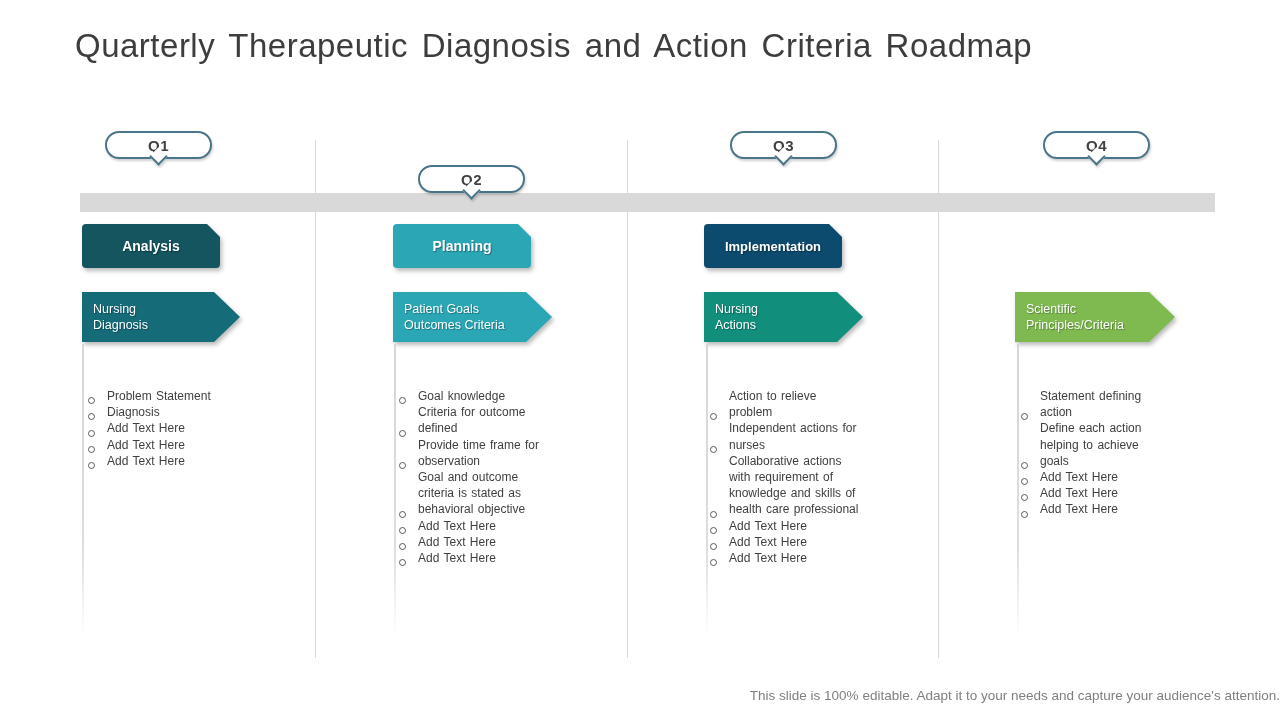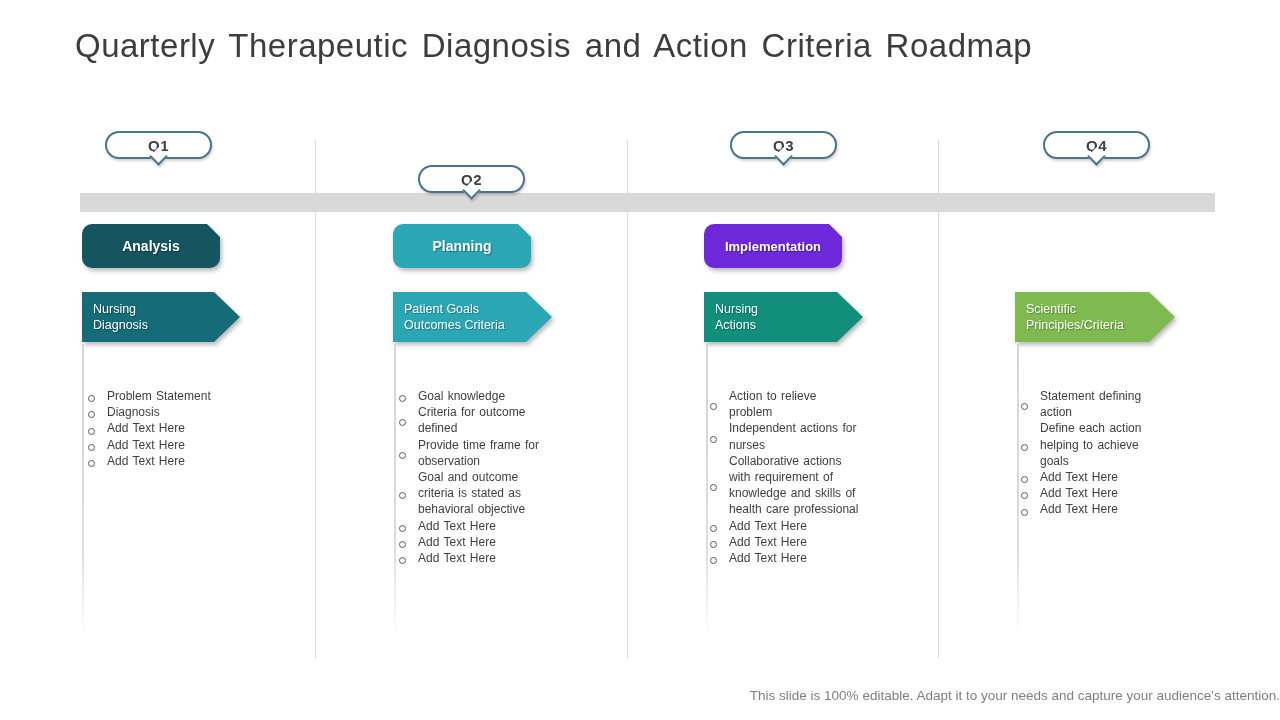--- a/index.html
+++ b/index.html
@@ -31,41 +31,41 @@
     font-size:15px; font-weight:bold; color:#404040; letter-spacing:0.5px;
   }
   .qtab .tail {
     position:absolute; left:50%; top:17px; width:13px; height:13px;
     margin-left:-7px; background:#ffffff; transform:rotate(45deg);
     border-right:2px solid #4a7489; border-bottom:2px solid #4a7489;
   }
   .shadow-wrap { position:absolute; filter:drop-shadow(2px 3px 2px rgba(60,60,60,0.35)); }
   .phase-box {
     width:138px; height:44px;
-    border-radius:10px;
+    border-radius:4px;
     clip-path:polygon(0 0, calc(100% - 13px) 0, 100% 13px, 100% 100%, 0 100%);
     display:flex; align-items:center; justify-content:center;
     color:#ffffff; font-weight:bold; font-size:14px;
     text-shadow:1px 1px 1px rgba(0,0,0,0.35);
   }
   .phase-box.small-text { font-size:13px; }
   .arrow {
     height:50px;
     clip-path:polygon(0 0, calc(100% - 26px) 0, 100% 50%, calc(100% - 26px) 100%, 0 100%);
     display:flex; flex-direction:column; justify-content:center;
     color:#ffffff; font-size:12.5px; line-height:1.3; font-weight:400;
     padding-left:11px; text-shadow:1px 1px 1px rgba(0,0,0,0.3);
   }
   .arrow .arrow-label { display:block; }
   .track-line {
     position:absolute; width:2px; height:292px; top:344px;
     background:linear-gradient(to bottom, #d6d6d6 0%, #dddddd 70%, rgba(221,221,221,0) 100%);
   }
   .bullet-list { position:absolute; top:388px; width:172px; }
-  .bullet-item { display:flex; align-items:center; margin-bottom:0; }
+  .bullet-item { display:flex; align-items:flex-end; margin-bottom:0; }
   .bullet-icon {
     flex:0 0 auto; width:7px; height:7px; border:1px solid #595959;
     border-radius:50%; margin:5px 12px 0 0; background:transparent;
   }
   .bullet-text {
     font-size:12px; line-height:16.2px; color:#3f3f3f; width:130px;
     word-spacing:1px;
   }
   .footer {
     position:absolute; left:0; top:688px; width:1280px; text-align:right;
@@ -106,21 +106,21 @@
     <div class="phase-box" style="background-color: rgb(20, 85, 95);">
       <span>Analysis</span>
     </div>
   </div>
   <div class="shadow-wrap" style="left:393px; top:224px;">
     <div class="phase-box" style="background-color: rgb(43, 166, 180);">
       <span>Planning</span>
     </div>
   </div>
   <div class="shadow-wrap" style="left:704px; top:224px;">
-    <div class="phase-box small-text" style="background-color: #6d28d9;">
+    <div class="phase-box small-text" style="background-color: #0c4a6e;">
       <span>Implementation</span>
     </div>
   </div>
 
   <div class="shadow-wrap" style="left:82px; top:292px;">
     <div class="arrow" style="width: 158px; background-color: rgb(21, 107, 120);">
       <span class="arrow-label" style="width:86px;">Nursing Diagnosis</span>
     </div>
   </div>
   <div class="shadow-wrap" style="left:393px; top:292px;">

